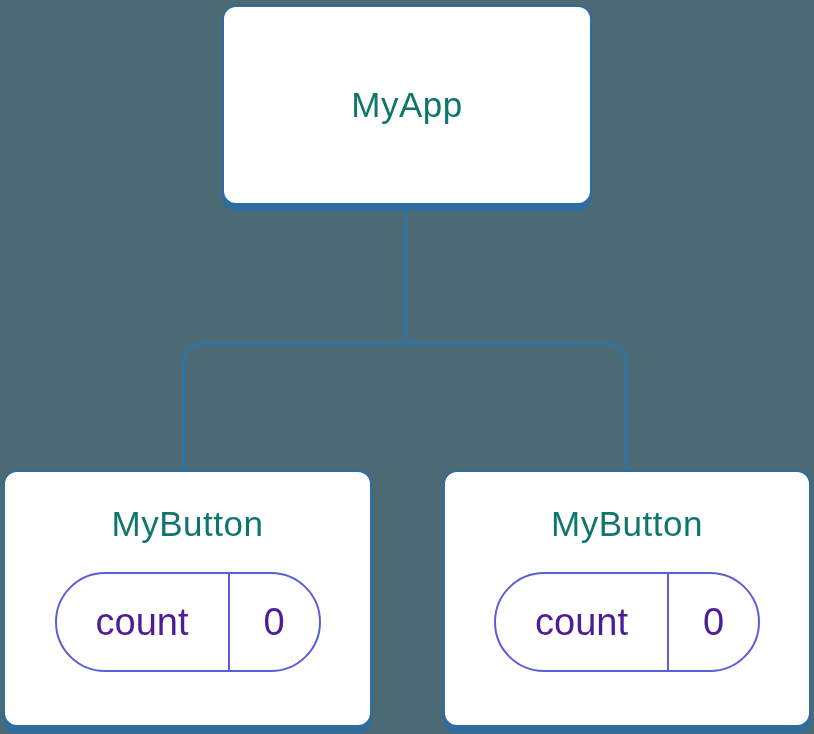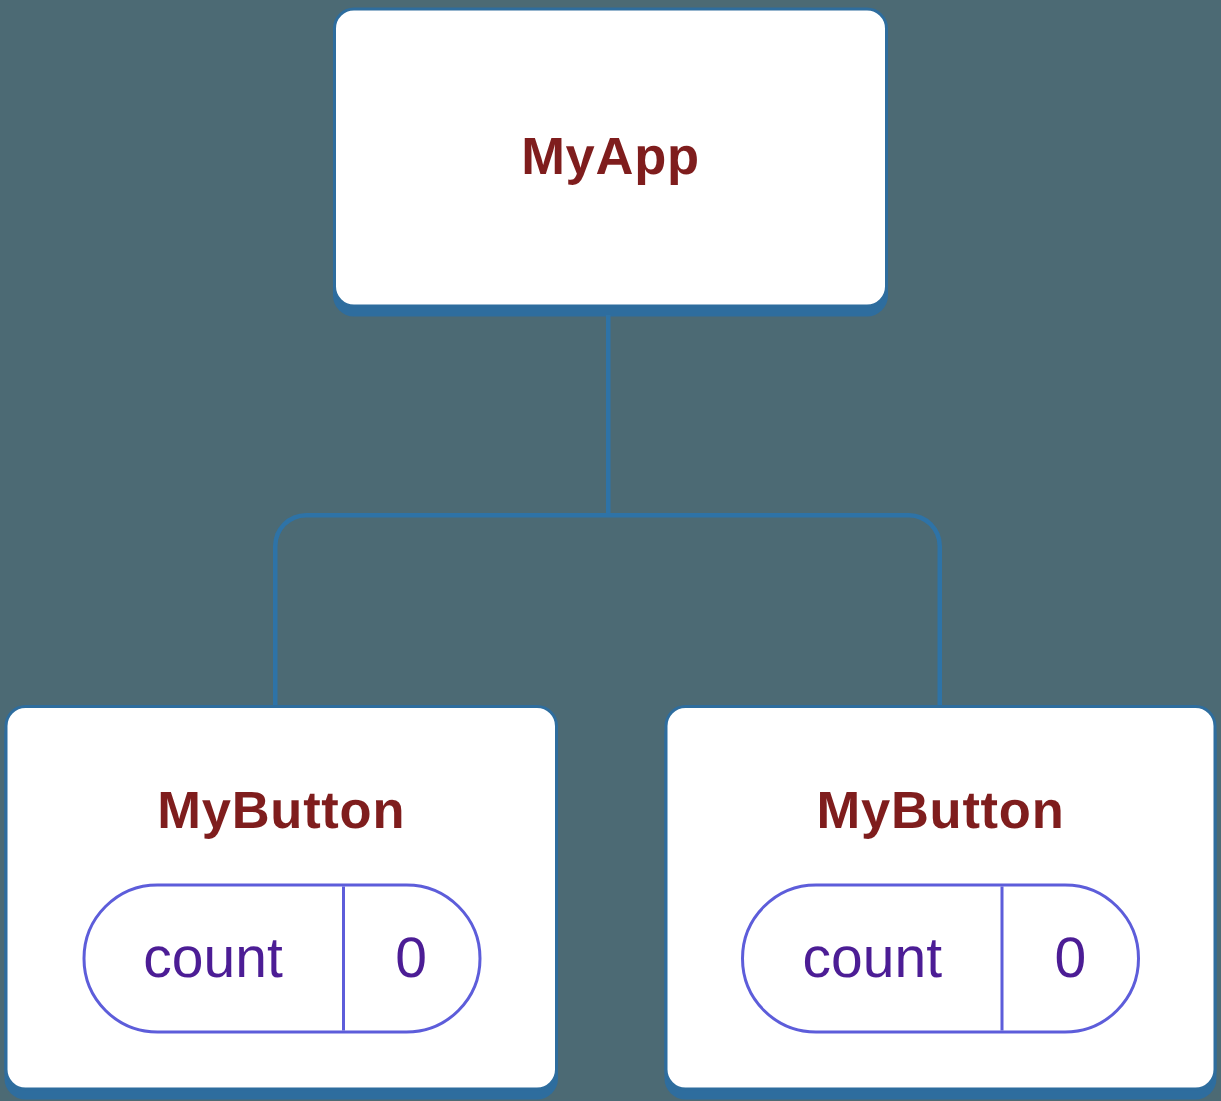--- a/index.html
+++ b/index.html
@@ -29,27 +29,27 @@
   }
   .card-root {
     left: 222px; top: 5px;
     width: 370px; height: 200px;
     justify-content: center;
   }
   .card-child-left  { left: 3px;   top: 470px; width: 369px; height: 257px; }
   .card-child-right { left: 443px; top: 470px; width: 368px; height: 257px; }
 
   .card-title {
-    color: #7f1d1d;
+    color: #0f766e;
     font-size: 35px;
-    font-weight: 700;
+    font-weight: 400;
     letter-spacing: 0.5px;
     line-height: 1.2;
   }
-  .child-title { margin-top: 48px; }
+  .child-title { margin-top: 31px; }
 
   
   .pill {
     margin-top: 27px;
     width: 266px;
     height: 100px;
     border: 2px solid #5d5dda;
     border-radius: 52px;
     box-sizing: border-box;
     display: flex;

